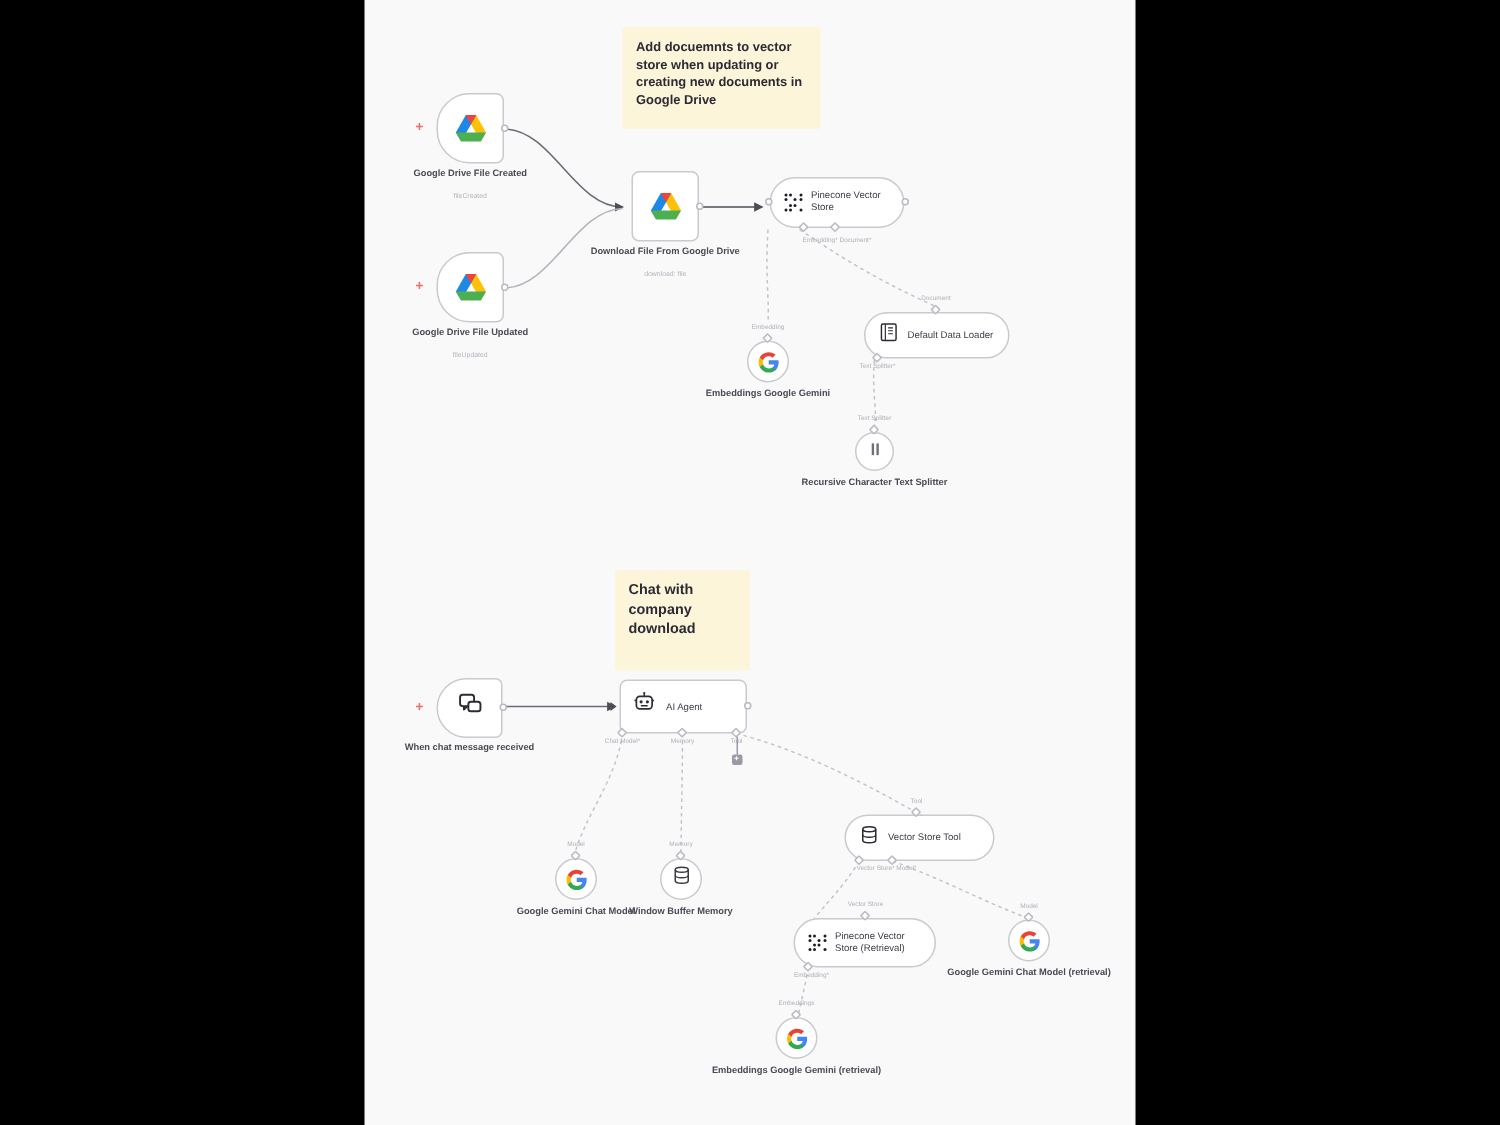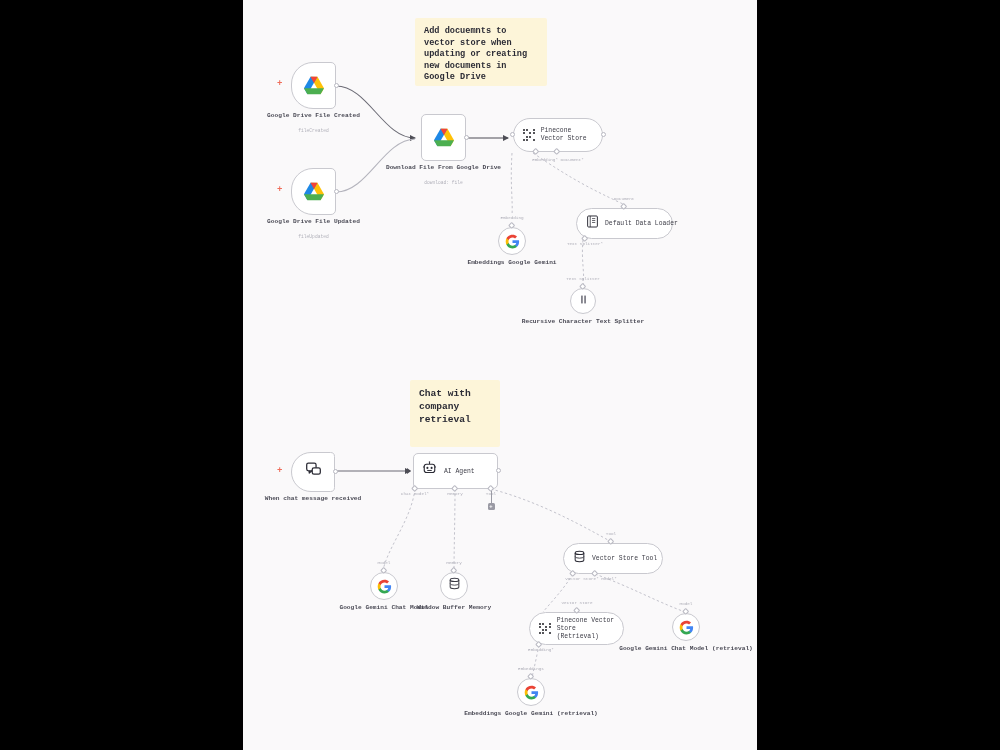--- a/index.html
+++ b/index.html
@@ -1,21 +1,21 @@
 <!DOCTYPE html>
 <html><head>
 <meta charset="utf-8">
 <style>
   html,body{margin:0;padding:0;}
   body{
     width:1000px;height:750px;background:#000;
     font-family:"Liberation Sans", sans-serif;
     overflow:hidden;
   }
-  #root{position:relative;width:1000px;height:734px;font-family:Liberation Mono, monospace;}
+  #root{position:relative;width:1000px;height:734px;}
   .canvas{
     position:absolute;left:243px;top:0;width:514px;height:750px;
     background:#faf9fa;
     overflow:hidden;
   }
   .sticky{
     position:absolute;background:#fdf5d9;border-radius:2px;
     color:#2b2b35;font-weight:700;line-height:1.35;
     padding:8px 9px;box-sizing:border-box;
   }
@@ -115,21 +115,21 @@
       <path d="M248,489 C290,500 330,520 372,544" fill="none" stroke="#c3c3cc" stroke-width="1" stroke-dasharray="2.4 2.4"></path>
 
       <path d="M330,574 C320,590 310,600 300,612" fill="none" stroke="#c3c3cc" stroke-width="1" stroke-dasharray="2.4 2.4"></path>
       <path d="M352,574 C390,588 410,600 442,612" fill="none" stroke="#c3c3cc" stroke-width="1" stroke-dasharray="2.4 2.4"></path>
 
       <path d="M296,645 C292,665 290,672 289,678" fill="none" stroke="#c3c3cc" stroke-width="1" stroke-dasharray="2.4 2.4"></path>
     </svg>
 
     <div class="sticky s1" style="left:172px;top:18px;width:132px;height:68px;">Add docuemnts to vector store when updating or creating new documents in Google Drive</div>
 
-    <div class="sticky s2" style="left:167px;top:380px;width:90px;height:67px;">Chat with company retrieval</div>
+    <div class="sticky s2" style="left:167px;top:380px;width:90px;height:67px;">Chat with company download</div>
 
     <div class="node trigger" style="left:48px;top:62px;width:45px;height:47px;">
       <div class="box" style="width:45px;height:47px;justify-content:center;">
         <span class="gd">
           <svg width="22" height="20" viewBox="0 0 24 22">
             <path d="M8.2 0.8 L15.8 0.8 L23 13.6 L19.2 20.2 Z" fill="#ffc107"></path>
             <path d="M8.2 0.8 L0.9 13.6 L4.8 20.2 L15.6 1.2 Z" fill="#1e88e5"></path>
             <path d="M0.9 13.6 L23 13.6 L19.2 20.2 L4.8 20.2 Z" fill="#4caf50"></path>
             <path d="M8.2 0.8 L15.8 0.8 L11.9 7.6 Z" fill="#f44336"></path>
           </svg>

